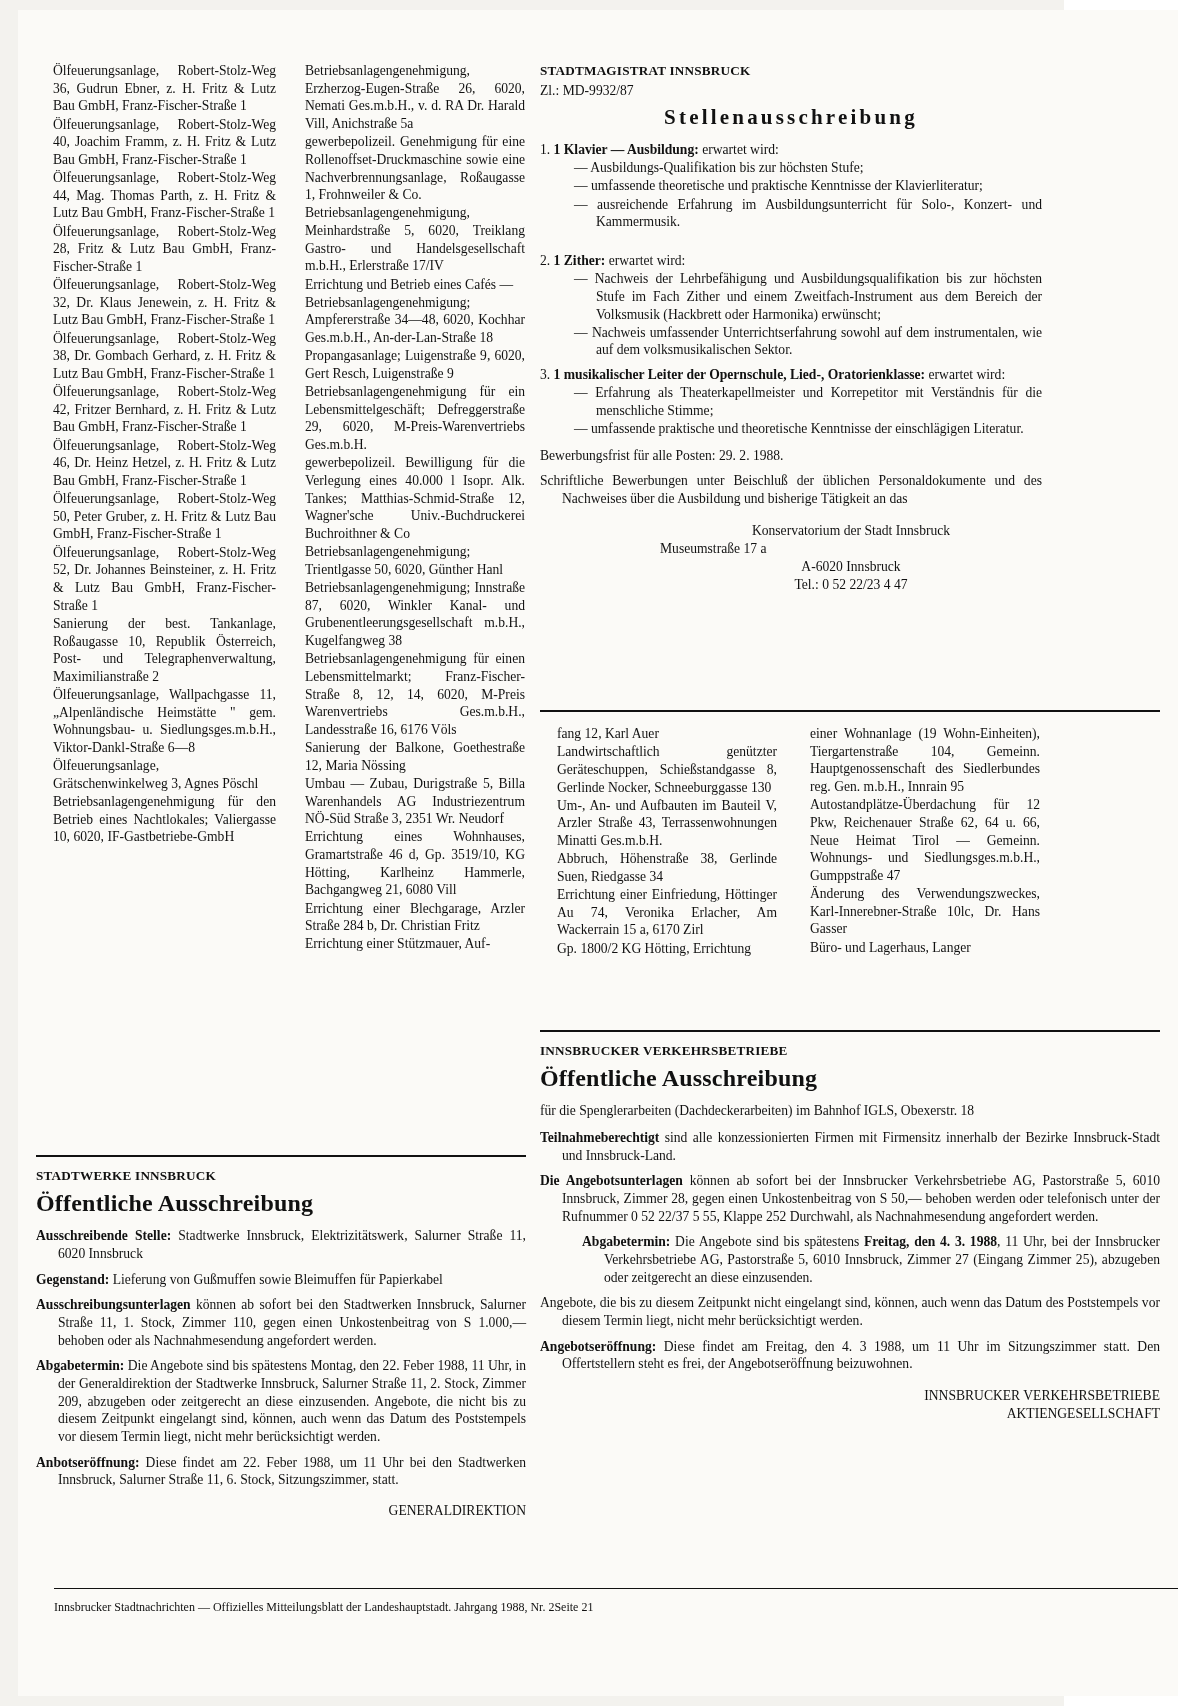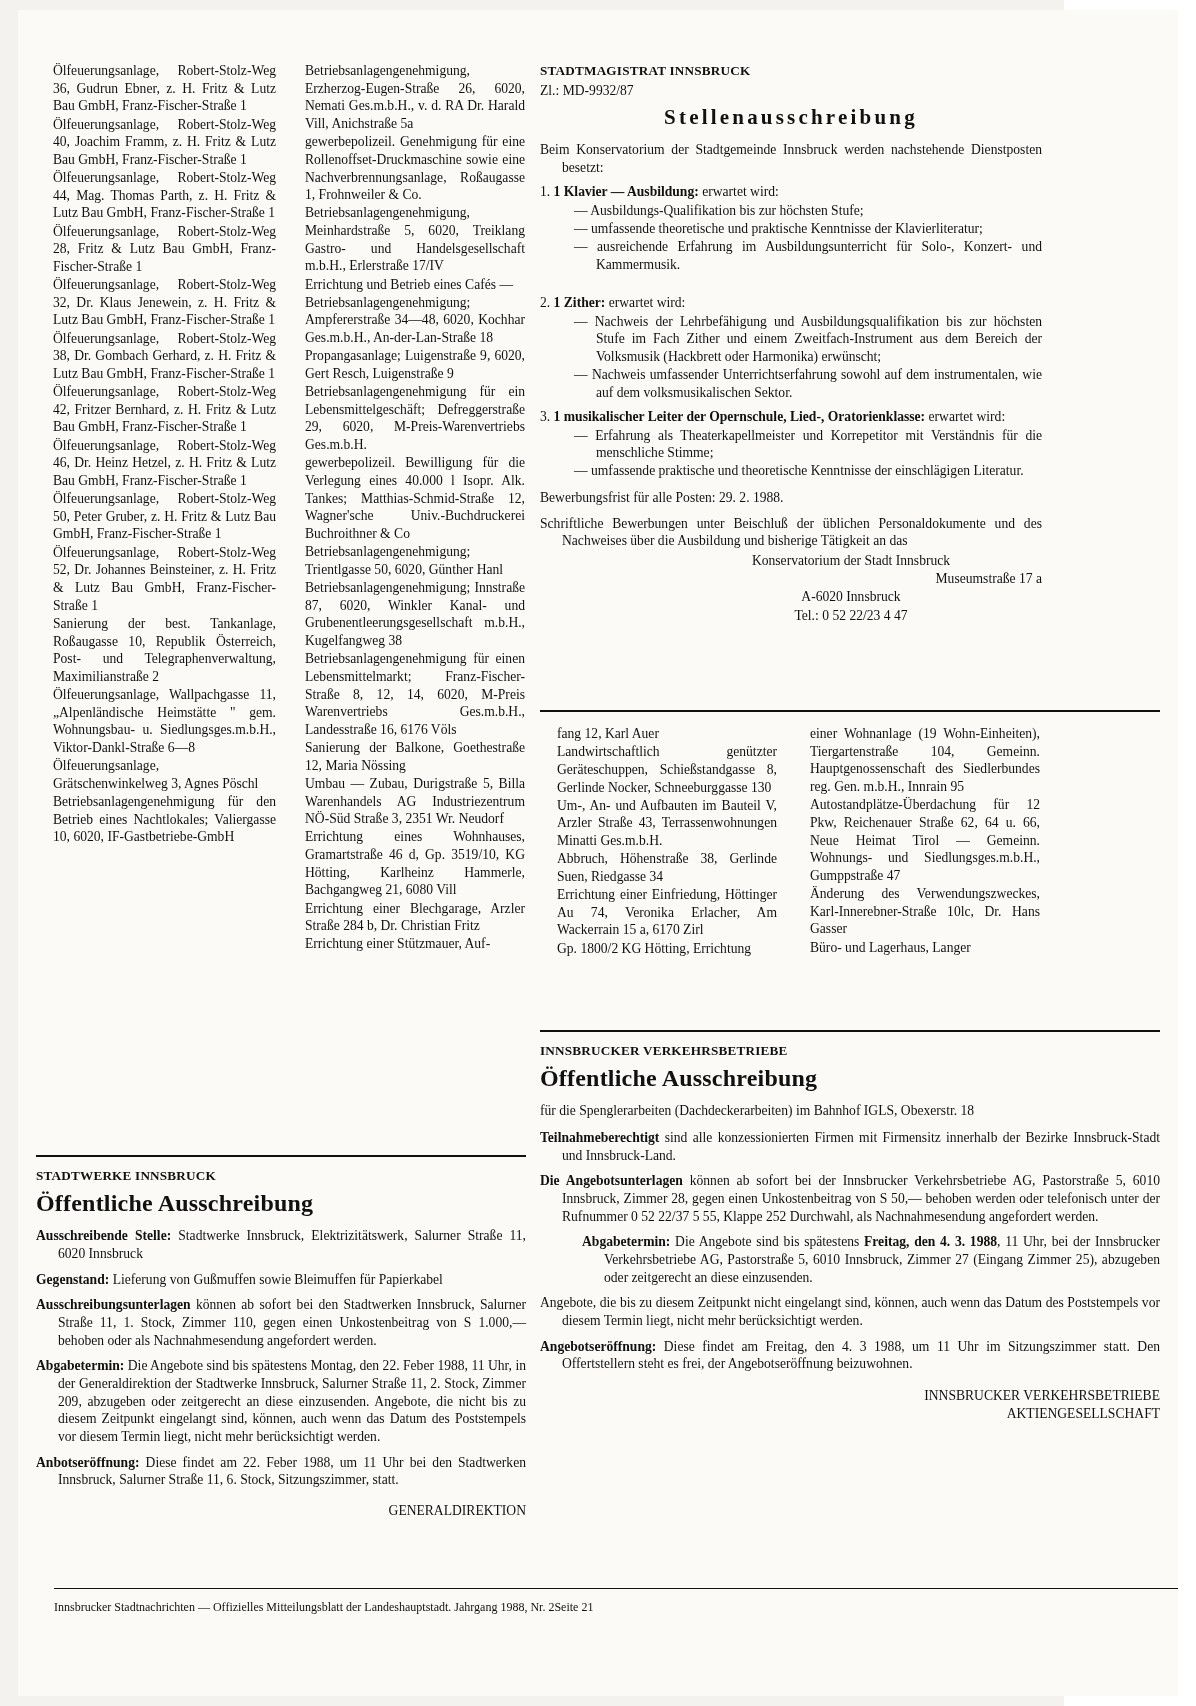--- a/index.html
+++ b/index.html
@@ -131,38 +131,37 @@
         <p class="hang">Umbau — Zubau, Durigstraße 5, Billa Warenhandels AG Industriezentrum NÖ-Süd Straße 3, 2351 Wr. Neudorf</p>
         <p class="hang">Errichtung eines Wohnhauses, Gramartstraße 46 d, Gp. 3519/10, KG Hötting, Karlheinz Hammerle, Bachgangweg 21, 6080 Vill</p>
         <p class="hang">Errichtung einer Blechgarage, Arzler Straße 284 b, Dr. Christian Fritz</p>
         <p class="hang">Errichtung einer Stützmauer, Auf-</p>
       </div>
 
     <div class="col" style="left:522px; top:52px; width:502px; text-align:left;">
       <div class="smallcaps-head">STADTMAGISTRAT INNSBRUCK</div>
       <div style="margin-top:3px;">Zl.: MD-9932/87</div>
       <div class="spacedtitle">Stellenausschreibung</div>
-      <div class="blocky hang" style="padding-left:22px; text-indent:-22px;">Beim Konservatorium der Stadtgemeinde Innsbruck werden nachstehende Dienstposten besetzt:</div>
       <div id="sm-items" style="margin-top:7px;">
           <p class="blocky" style="padding-left: 22px; text-indent: -22px; margin-top: 7px;"><span>1. </span><b>1 Klavier — Ausbildung:</b><span> erwartet wird:</span></p>
           <p class="blocky" style="padding-left: 56px; text-indent: -22px;">— Ausbildungs-Qualifikation bis zur höchsten Stufe;</p>
           <p class="blocky" style="padding-left: 56px; text-indent: -22px;">— umfassende theoretische und praktische Kenntnisse der Klavierliteratur;</p>
           <p class="blocky" style="padding-left: 56px; text-indent: -22px;">— ausreichende Erfahrung im Ausbildungsunterricht für Solo-, Konzert- und Kammermusik.</p>
           <p class="blocky" style="padding-left: 22px; text-indent: -22px; margin-top: 21px;"><span>2. </span><b>1 Zither:</b><span> erwartet wird:</span></p>
           <p class="blocky" style="padding-left: 56px; text-indent: -22px;">— Nachweis der Lehrbefähigung und Ausbildungsqualifikation bis zur höchsten Stufe im Fach Zither und einem Zweitfach-Instrument aus dem Bereich der Volksmusik (Hackbrett oder Harmonika) erwünscht;</p>
           <p class="blocky" style="padding-left: 56px; text-indent: -22px;">— Nachweis umfassender Unterrichtserfahrung sowohl auf dem instrumentalen, wie auf dem volksmusikalischen Sektor.</p>
           <p class="blocky" style="padding-left: 22px; text-indent: -22px; margin-top: 7px;"><span>3. </span><b>1 musikalischer Leiter der Opernschule, Lied-, Oratorienklasse:</b><span> erwartet wird:</span></p>
           <p class="blocky" style="padding-left: 56px; text-indent: -22px;">— Erfahrung als Theaterkapellmeister und Korrepetitor mit Verständnis für die menschliche Stimme;</p>
           <p class="blocky" style="padding-left: 56px; text-indent: -22px;">— umfassende praktische und theoretische Kenntnisse der einschlägigen Literatur.</p>
         </div>
       <div class="blocky" style="margin-top:9px;font-family:Liberation Serif, serif;">Bewerbungsfrist für alle Posten: 29. 2. 1988.</div>
       <div class="blocky hang" style="margin-top:8px; padding-left:22px; text-indent:-22px;">Schriftliche Bewerbungen unter Beischluß der üblichen Personaldokumente und des Nachweises über die Ausbildung und bisherige Tätigkeit an das</div>
-      <div id="sm-address" style="margin-top:2px;">
+      <div id="sm-address" style="margin-top:14px;">
           <p class="center" style="text-align: center; margin-left: 120px;">Konservatorium der Stadt Innsbruck</p>
-          <p class="center" style="text-align: right; margin-left: 120px;">Museumstraße 17 a</p>
+          <p class="center" style="text-align: left; margin-left: 120px;">Museumstraße 17 a</p>
           <p class="center" style="text-align: center; margin-left: 120px;">A-6020 Innsbruck</p>
           <p class="center" style="text-align: center; margin-left: 120px;">Tel.: 0 52 22/23 4 47</p>
         </div>
     </div>
 
     <div class="rule" style="left:522px; top:700px; width:620px;"></div>
 
     <div class="col" id="c3" style="left:522px; top:715px; width:237px;">
         <p class="hang">fang 12, Karl Auer</p>
         <p class="hang">Landwirtschaftlich genützter Geräteschuppen, Schießstandgasse 8, Gerlinde Nocker, Schneeburggasse 130</p>

